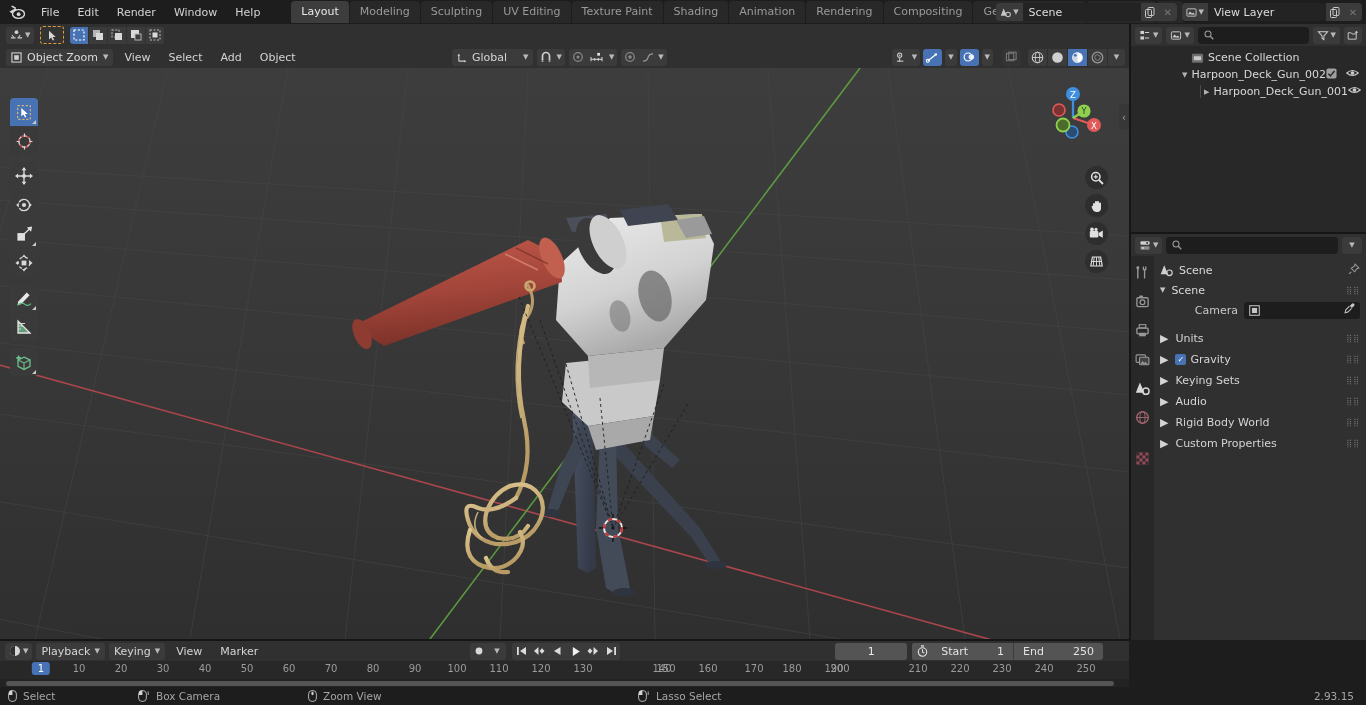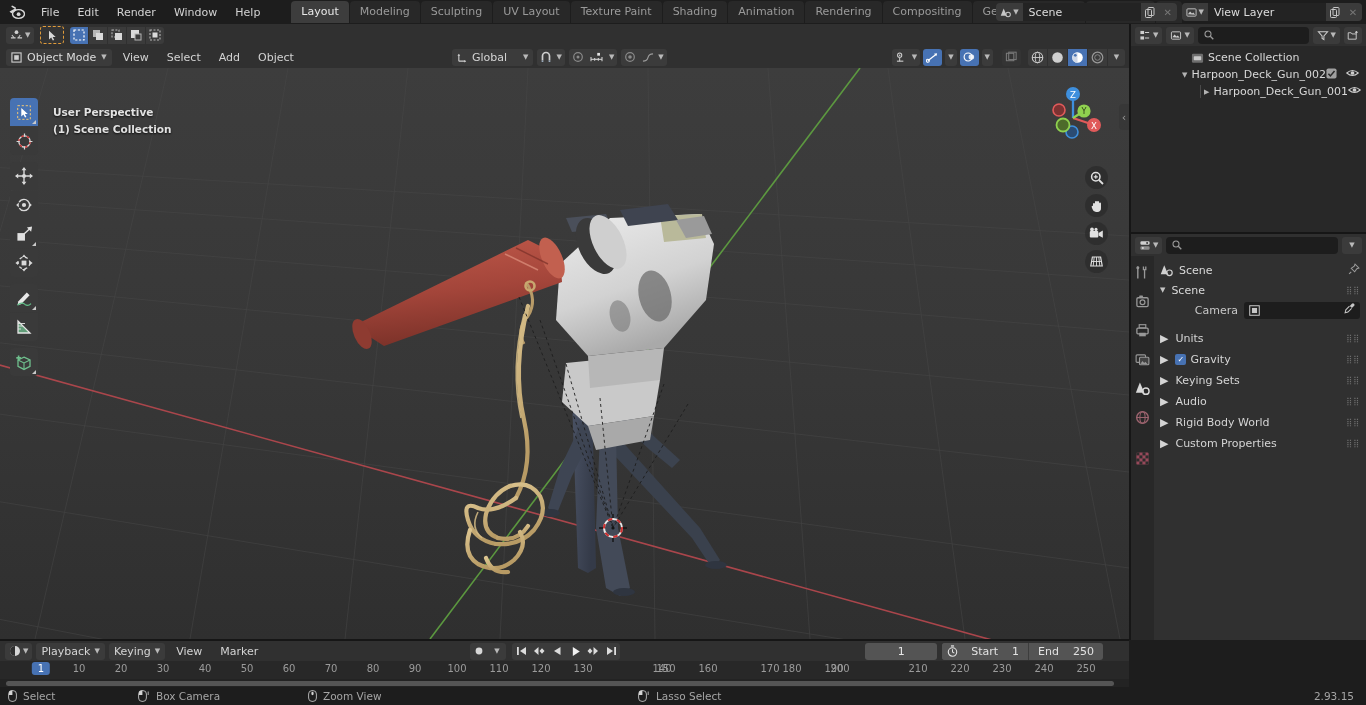--- a/index.html
+++ b/index.html
@@ -193,21 +193,21 @@
     position:absolute; left:0; top:641px; width:1129px; height:46px; background:#282828;
   }
   .tl-hdr { height:20px; background:#303030; display:flex; align-items:center; padding-left:5px; gap:4px; position:relative; }
   .tl-center { position:absolute; left:470px; display:flex; align-items:center; gap:6px; }
   .tl-right { position:absolute; right:26px; display:flex; align-items:center; gap:5px; }
   .num-field {
     height:17px; background:#545454; border-radius:3px; display:flex; align-items:center;
     justify-content:center; font-size:11px; color:#e8e8e8; min-width:72px;
   }
   .se-group { display:flex; align-items:center; background:#545454; border-radius:3px; height:17px; }
-  .se-part { display:flex; align-items:center; gap:14px; padding:0 9px; font-size:11px; color:#e2e2e2; }
+  .se-part { display:flex; align-items:center; gap:29px; padding:0 9px; font-size:11px; color:#e2e2e2; }
   .se-divider { width:1px; height:17px; background:#3d3d3d; }
   .transport { display:flex; }
   .tp {
     width:18px; height:17px; background:#3b3b3b; display:flex; align-items:center; justify-content:center;
   }
   .tp:first-child { border-radius:3px 0 0 3px; }
   .tp:last-child { border-radius:0 3px 3px 0; }
   .tl-ruler {
     position:relative; height:18px; background:#282828;
   }
@@ -251,21 +251,21 @@
     <div class="menu-item">File</div>
     <div class="menu-item">Edit</div>
     <div class="menu-item">Render</div>
     <div class="menu-item">Window</div>
     <div class="menu-item">Help</div>
 
     <div class="wstabs">
       <div class="wstab active">Layout</div>
       <div class="wstab">Modeling</div>
       <div class="wstab">Sculpting</div>
-      <div class="wstab">UV Layout</div>
+      <div class="wstab">UV Editing</div>
       <div class="wstab">Texture Paint</div>
       <div class="wstab">Shading</div>
       <div class="wstab">Animation</div>
       <div class="wstab">Rendering</div>
       <div class="wstab">Compositing</div>
       <div class="wstab">Geometry Nodes</div>
       <div class="wstab">Scripting</div>
       <div class="wstab plus">+</div>
     </div>
 
@@ -359,21 +359,21 @@
         </div>
       </div>
     </div>
 
     <div class="vp-hdr2">
       <div class="mode-sel">
         <svg width="11" height="11" viewBox="0 0 12 12">
             <rect x="1" y="1" width="10" height="10" fill="none" stroke="#d0d0d0" stroke-width="1.2"></rect>
             <rect x="3.5" y="3.5" width="5" height="5" fill="#d0d0d0"></rect>
           </svg>
-        <span style="font-size:11px;color:#dcdcdc;">Object Mode</span>
+        <span style="font-size:11px;color:#dcdcdc;">Object Zoom</span>
         <span class="chev" style="margin-left:auto;">▼</span>
       </div>
       <div class="hdr-menu">View</div>
       <div class="hdr-menu">Select</div>
       <div class="hdr-menu">Add</div>
       <div class="hdr-menu">Object</div>
 
       <div style="position:absolute; left:452px; display:flex; align-items:center; gap:4px;">
         <div class="pill">
           <svg width="11" height="11" viewBox="0 0 12 12">
@@ -603,24 +603,20 @@
         </g>
 
         <g transform="translate(613,460)">
           <circle r="9" fill="none" stroke="#e8e8e8" stroke-width="2"></circle>
           <circle r="9" fill="none" stroke="#cf3030" stroke-width="2" stroke-dasharray="4.6 4.6"></circle>
           <path d="M0 -14 L0 -10 M0 10 L0 14 M-14 0 L-10 0 M10 0 L14 0" stroke="#141414" stroke-width="1.4"></path>
           <circle r="1.6" fill="#141414"></circle>
         </g>
       </svg>
 
-      <div class="overlay-text">
-        <div>User Perspective</div>
-        <div>(1) Scene Collection</div>
-      </div>
 
       <div class="vtoolbar">
         <div class="vtgroup">
           <div class="vtbtn active corner">
             <svg width="14" height="15" viewBox="0 0 14 15">
                 <rect x="0.7" y="0.7" width="12.6" height="13.6" fill="none" stroke="#f0c674" stroke-width="1" stroke-dasharray="2.2 1.8"></rect>
                 <path d="M4.3 3 L4.3 11.6 L6.4 9.4 L8 12.6 L9.4 11.9 L7.9 8.9 L10.8 8.9 Z" fill="#fff"></path>
               </svg>
           </div>
           <div class="vtbtn">
@@ -1103,21 +1099,21 @@
       <span class="tick" style="left:331px;">70</span>
       <span class="tick" style="left:373px;">80</span>
       <span class="tick" style="left:415px;">90</span>
       <span class="tick" style="left:457px;">100</span>
       <span class="tick" style="left:499px;">110</span>
       <span class="tick" style="left:541px;">120</span>
       <span class="tick" style="left:583px;">130</span>
       <span class="tick" style="left:625px;margin-left:37px;">140</span>
       <span class="tick" style="left:666px;">150</span>
       <span class="tick" style="left:708px;">160</span>
-      <span class="tick" style="left:770px;">170</span>
+      <span class="tick" style="left:754px;">170</span>
       <span class="tick" style="left:792px;">180</span>
       <span class="tick" style="left:834px;">190</span>
       <span class="tick" style="left:840px;">200</span>
       <span class="tick" style="left:918px;">210</span>
       <span class="tick" style="left:960px;">220</span>
       <span class="tick" style="left:1002px;">230</span>
       <span class="tick" style="left:1044px;">240</span>
       <span class="tick" style="left:1086px;">250</span>
     </div>
 

